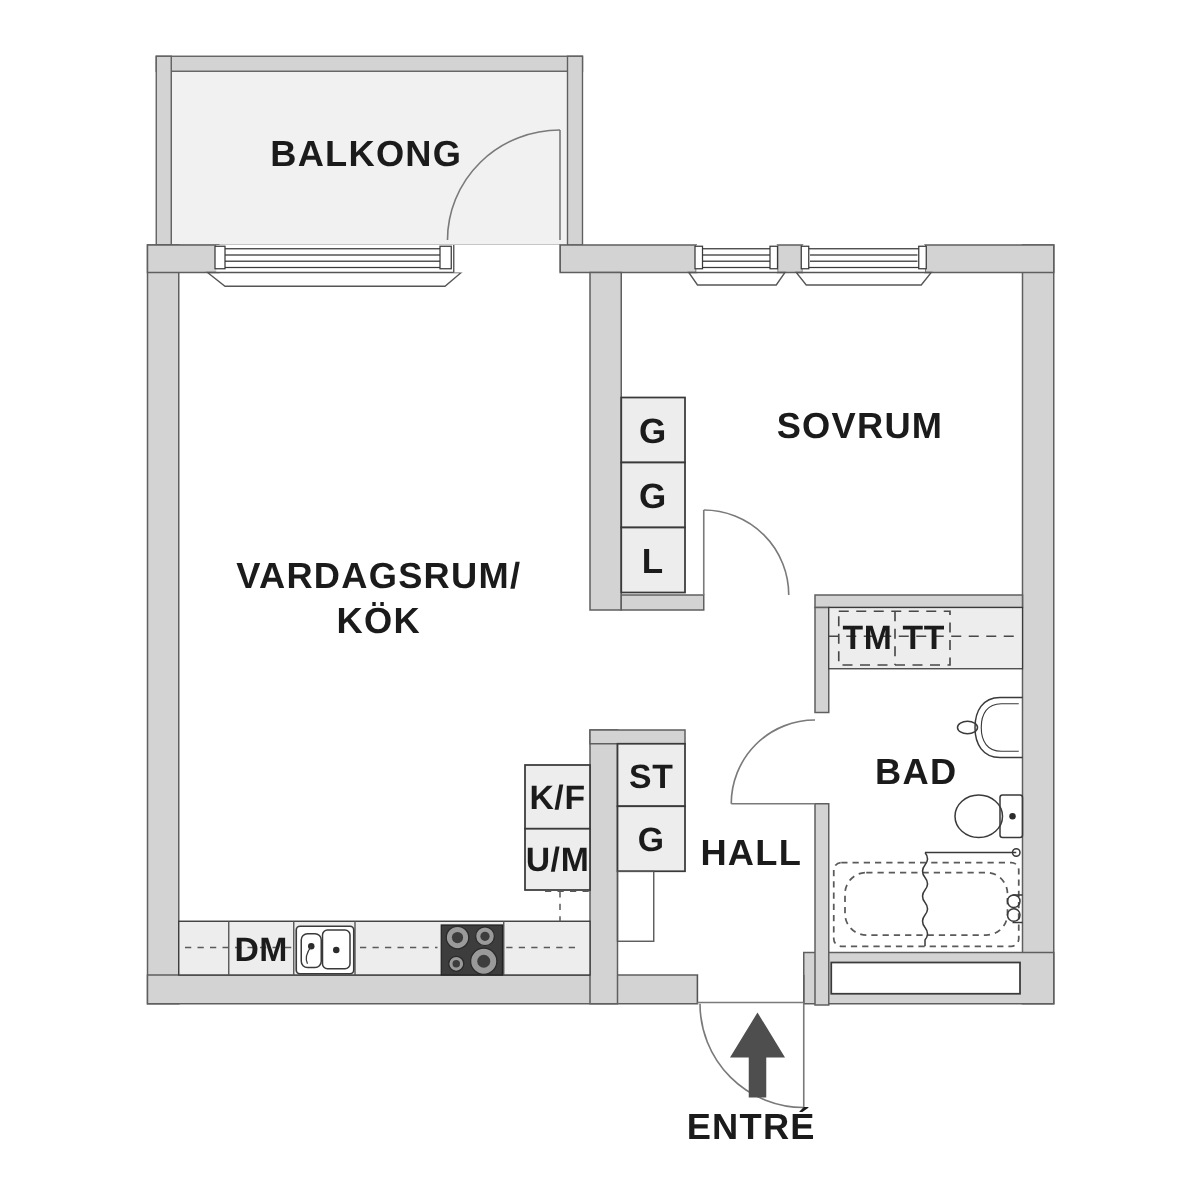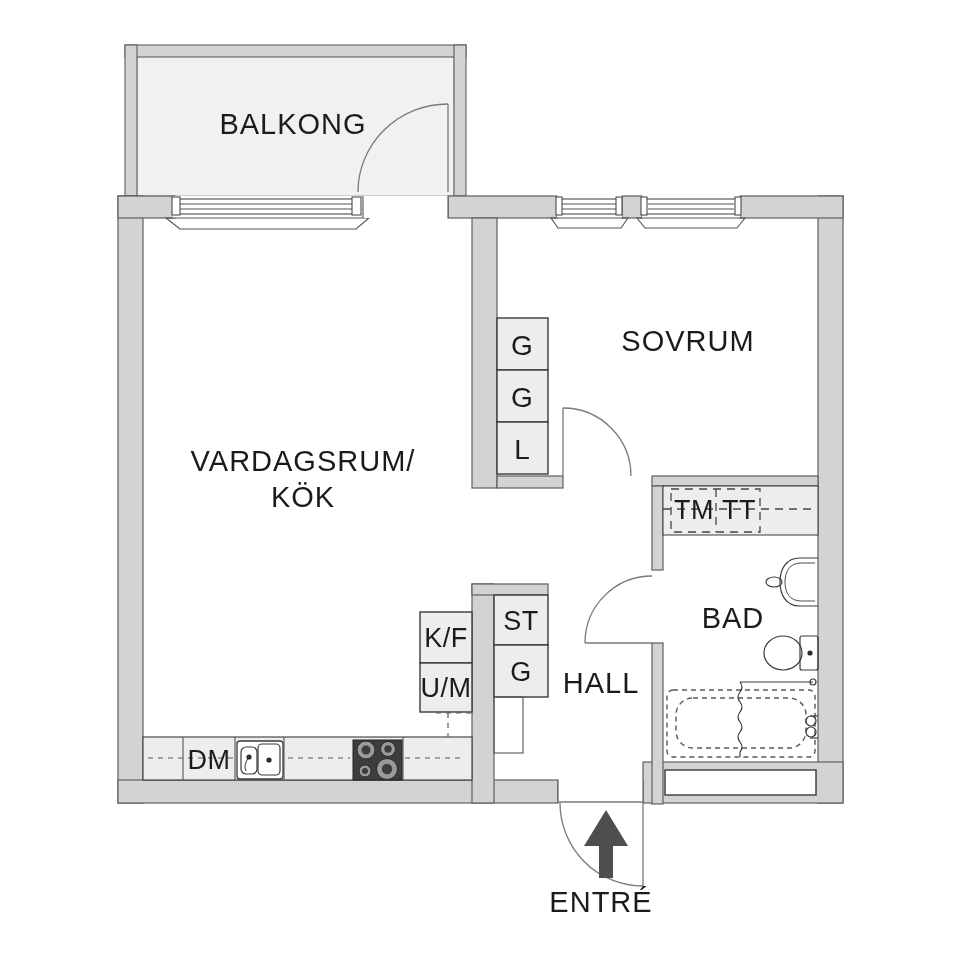--- a/index.html
+++ b/index.html
@@ -1,17 +1,17 @@
 <!DOCTYPE html>
 <html style="--background: #ffffff; --floor: #ffffff; --balcony-floor: #f1f1f1; --wall-fill: #d3d3d3; --wall-stroke: #5f5f5f; --fixture-fill: #ededed; --fixture-stroke: #3a3a3a; --stove: #3d3d3d; --arrow: #4e4e4e; --text: #1b1b1b;"><head>
 <meta charset="utf-8">
 <style>
   html,body{margin:0;padding:0;background:#fff;}
   .stage{width:960px;height:960px;position:relative;background:var(--background,#fff);
-         font-family:"Liberation Sans", sans-serif;}
+         font-family:"Liberation Sans", sans-serif;font-weight:bold;}
   svg text{font-family:"Liberation Sans", sans-serif; fill:var(--text,#1b1b1b);}
 
   .wall{fill:var(--wall-fill,#d3d3d3);stroke:var(--wall-stroke,#5f5f5f);stroke-width:1.2;}
   .bwall{fill:var(--wall-fill,#d3d3d3);stroke:var(--wall-stroke,#5f5f5f);stroke-width:1.1;}
   .floor{fill:var(--floor,#ffffff);}
   .bfloor{fill:var(--balcony-floor,#f1f1f1);stroke:#9a9a9a;stroke-width:0.8;}
   .gap{fill:#ffffff;stroke:none;}
   .fixture{fill:var(--fixture-fill,#ededed);stroke:var(--fixture-stroke,#3a3a3a);stroke-width:1.4;}
   .fixline{fill:none;stroke:var(--fixture-stroke,#3a3a3a);stroke-width:1.2;}
   .thin{fill:none;stroke:#555;stroke-width:1.1;}

